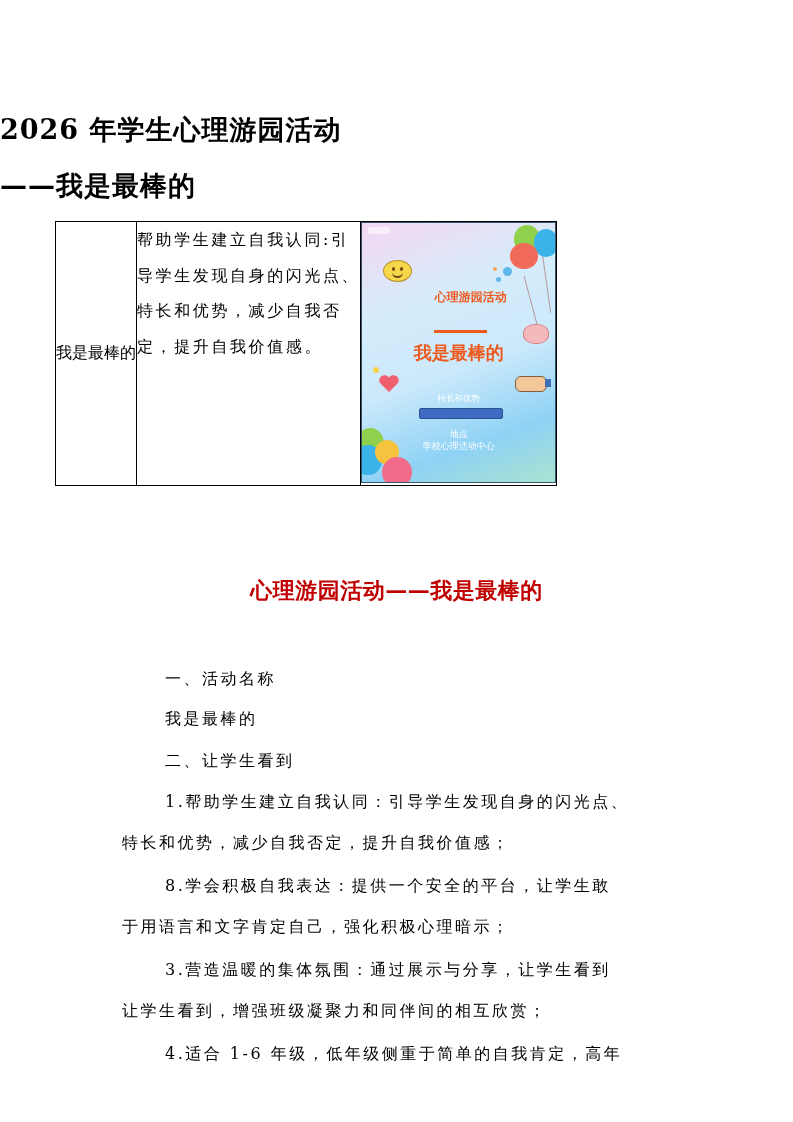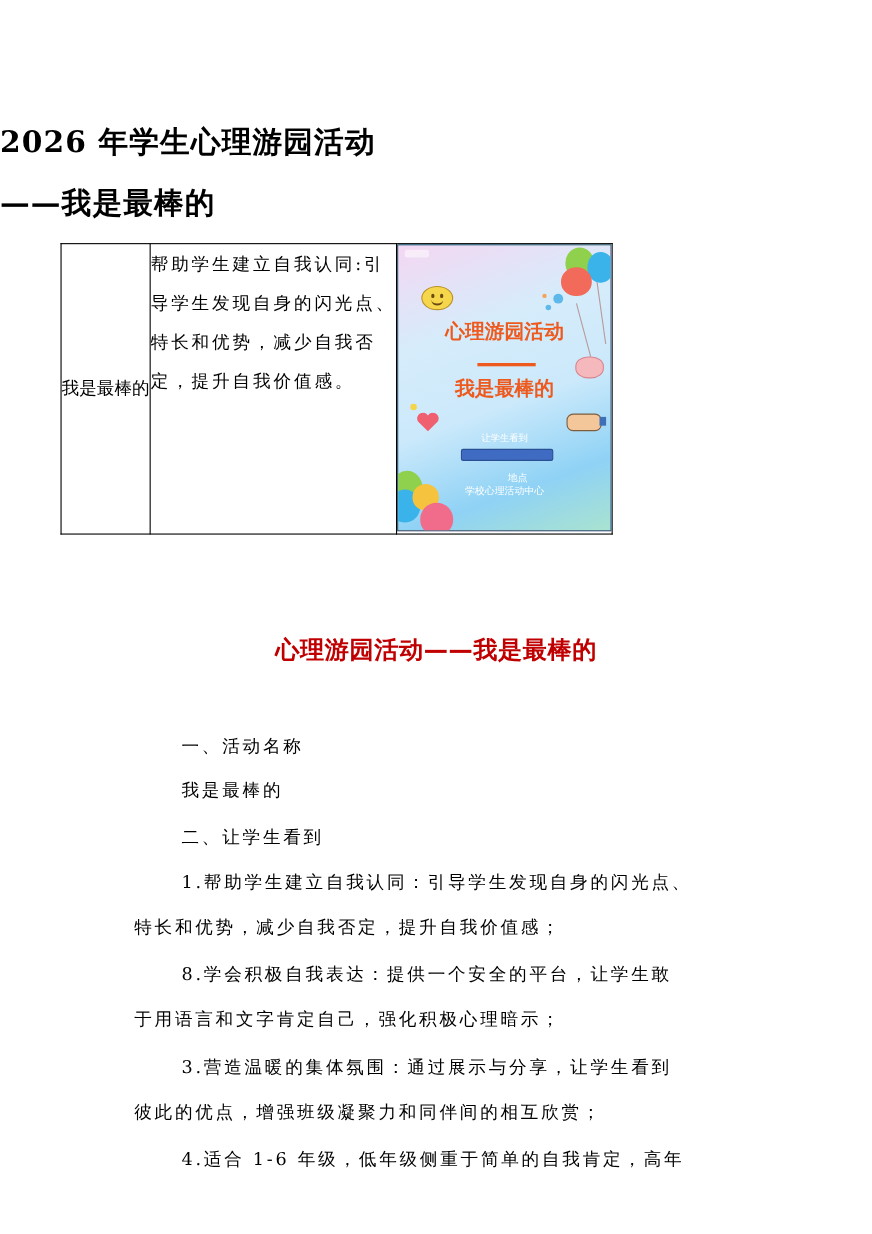--- a/index.html
+++ b/index.html
@@ -22,32 +22,32 @@
             border: 1px solid #36566e;
             background: linear-gradient(160deg, #f4d7f2 0%, #d6ecfb 30%, #cbe9fb 55%, #8fd2f5 80%, #a9e3d0 100%); }
   .poster .tag { position: absolute; left: 6px; top: 4px; width: 22px; height: 7px; background: rgba(255,255,255,0.5); border-radius: 2px; }
   .balloon { position: absolute; border-radius: 50% 50% 48% 48%; }
   .string { position: absolute; width: 1px; background: #b79a9a; }
   .smiley { position: absolute; left: 21px; top: 37px; width: 27px; height: 20px; border-radius: 50%; background: #f6d64a; border: 1px solid #b9922b; }
   .smiley::before, .smiley::after { content: ""; position: absolute; top: 6px; width: 3px; height: 4px; border-radius: 50%; background: #6b4a12; }
   .smiley::before { left: 8px; } .smiley::after { right: 8px; }
   .smiley .mouth { position: absolute; left: 8px; top: 10px; width: 11px; height: 5px; border-bottom: 2px solid #6b4a12; border-radius: 0 0 8px 8px; }
   .p-title { position: absolute; left: 0; width: 193px; text-align: center; font-family: "DejaVu Sans", sans-serif; font-weight: bold; color: #ee5a1e; }
-  .p-title.t1 { top: 66px; font-size: 18px; }
+  .p-title.t1 { top: 66px; font-size: 12px; margin-left: 12px; }
   .p-line { position: absolute; left: 72px; top: 107px; width: 53px; height: 3px; background: #ee5a1e; }
   .p-title.t2 { top: 118px; font-size: 18px; }
   .heart { position: absolute; left: 16px; top: 152px; width: 22px; height: 18px; }
   .dot { position: absolute; border-radius: 50%; }
   .brain { position: absolute; left: 161px; top: 101px; width: 24px; height: 18px; border-radius: 45%; background: #f5b8bd; border: 1px solid #d9848b; }
   .hands { position: absolute; left: 153px; top: 153px; width: 30px; height: 14px; background: #f4c79a; border-radius: 6px; border: 1px solid #7e5c3d; }
   .hands::after { content: ""; position: absolute; right: -5px; top: 2px; width: 6px; height: 8px; background: #3f6fb5; }
   .p-small { position: absolute; left: 0; width: 193px; text-align: center; font-family: "DejaVu Sans", sans-serif; color: #ffffff; font-size: 8.5px; }
   .p-time { top: 170px; }
   .p-bar { position: absolute; left: 57px; top: 185px; width: 82px; height: 9px; background: #3f6cc2; border-radius: 2px; border: 1px solid #2b4f93; }
-  .p-place { top: 205px; font-size: 9px; padding-left: 12px; }
+  .p-place { top: 205px; font-size: 9px; }
   .p-place2 { top: 217px; font-size: 9px; }
 
   .sub-title { position: absolute; left: 0; width: 793px; top: 576px; text-align: center;
                font-family: "DejaVu Sans", sans-serif; font-weight: bold; font-size: 22px; color: #c00000; letter-spacing: 0.5px; }
   .para { position: absolute; font-size: 16px; line-height: 20px; letter-spacing: 2.5px; white-space: nowrap; margin-top: 44px; }
 </style>
 </head>
 <body>
 
 <div class="title l1">2026 年学生心理游园活动</div>
@@ -80,21 +80,21 @@
               <div class="mouth"></div>
             </div>
         <div class="p-title t1">心理游园活动</div>
         <div class="p-line"></div>
         <div class="p-title t2">我是最棒的</div>
         <div class="brain"></div>
         <svg class="heart" viewBox="0 0 24 20">
           <path d="M12 19 L2 9 A5.5 5.5 0 0 1 12 3 A5.5 5.5 0 0 1 22 9 Z" fill="#ef5f6f"></path>
         </svg>
         <div class="hands"></div>
-        <div class="p-small p-time">让学生看到</div>
+        <div class="p-small p-time">特长和优势</div>
         <div class="p-bar"></div>
         <div class="p-small p-place">地点</div>
         <div class="p-small p-place2">学校心理活动中心</div>
 
         <div class="balloon" style="left:-6px;top:205px;width:28px;height:30px;background:#8fd04d;"></div>
         <div class="balloon" style="left:-8px;top:222px;width:28px;height:30px;background:#3ab3ea;"></div>
         <div class="balloon" style="left:13px;top:217px;width:24px;height:24px;background:#f5c33d;"></div>
         <div class="balloon" style="left:20px;top:234px;width:30px;height:30px;background:#f06c8a;"></div>
       </div>
     </td>
@@ -105,14 +105,14 @@
 <div class="sub-title">心理游园活动——我是最棒的</div>
 
 <div class="para" style="left:165px;top:625px;">一、活动名称</div>
 <div class="para" style="left:165px;top:665px;">我是最棒的</div>
 <div class="para" style="left:165px;top:707px;">二、让学生看到</div>
 <div class="para" style="left:165px;top:748px;">1.帮助学生建立自我认同：引导学生发现自身的闪光点、</div>
 <div class="para" style="left:122px;top:789px;">特长和优势，减少自我否定，提升自我价值感；</div>
 <div class="para" style="left:165px;top:832px;">8.学会积极自我表达：提供一个安全的平台，让学生敢</div>
 <div class="para" style="left:122px;top:873px;">于用语言和文字肯定自己，强化积极心理暗示；</div>
 <div class="para" style="left:165px;top:916px;">3.营造温暖的集体氛围：通过展示与分享，让学生看到</div>
-<div class="para" style="left:122px;top:957px;">彼此的优点，增强班级凝聚力和同伴间的相互欣赏；</div>
+<div class="para" style="left:122px;top:957px;">让学生看到，增强班级凝聚力和同伴间的相互欣赏；</div>
 <div class="para" style="left:165px;top:1000px;">4.适合 1-6 年级，低年级侧重于简单的自我肯定，高年</div>
 
 </body></html>

